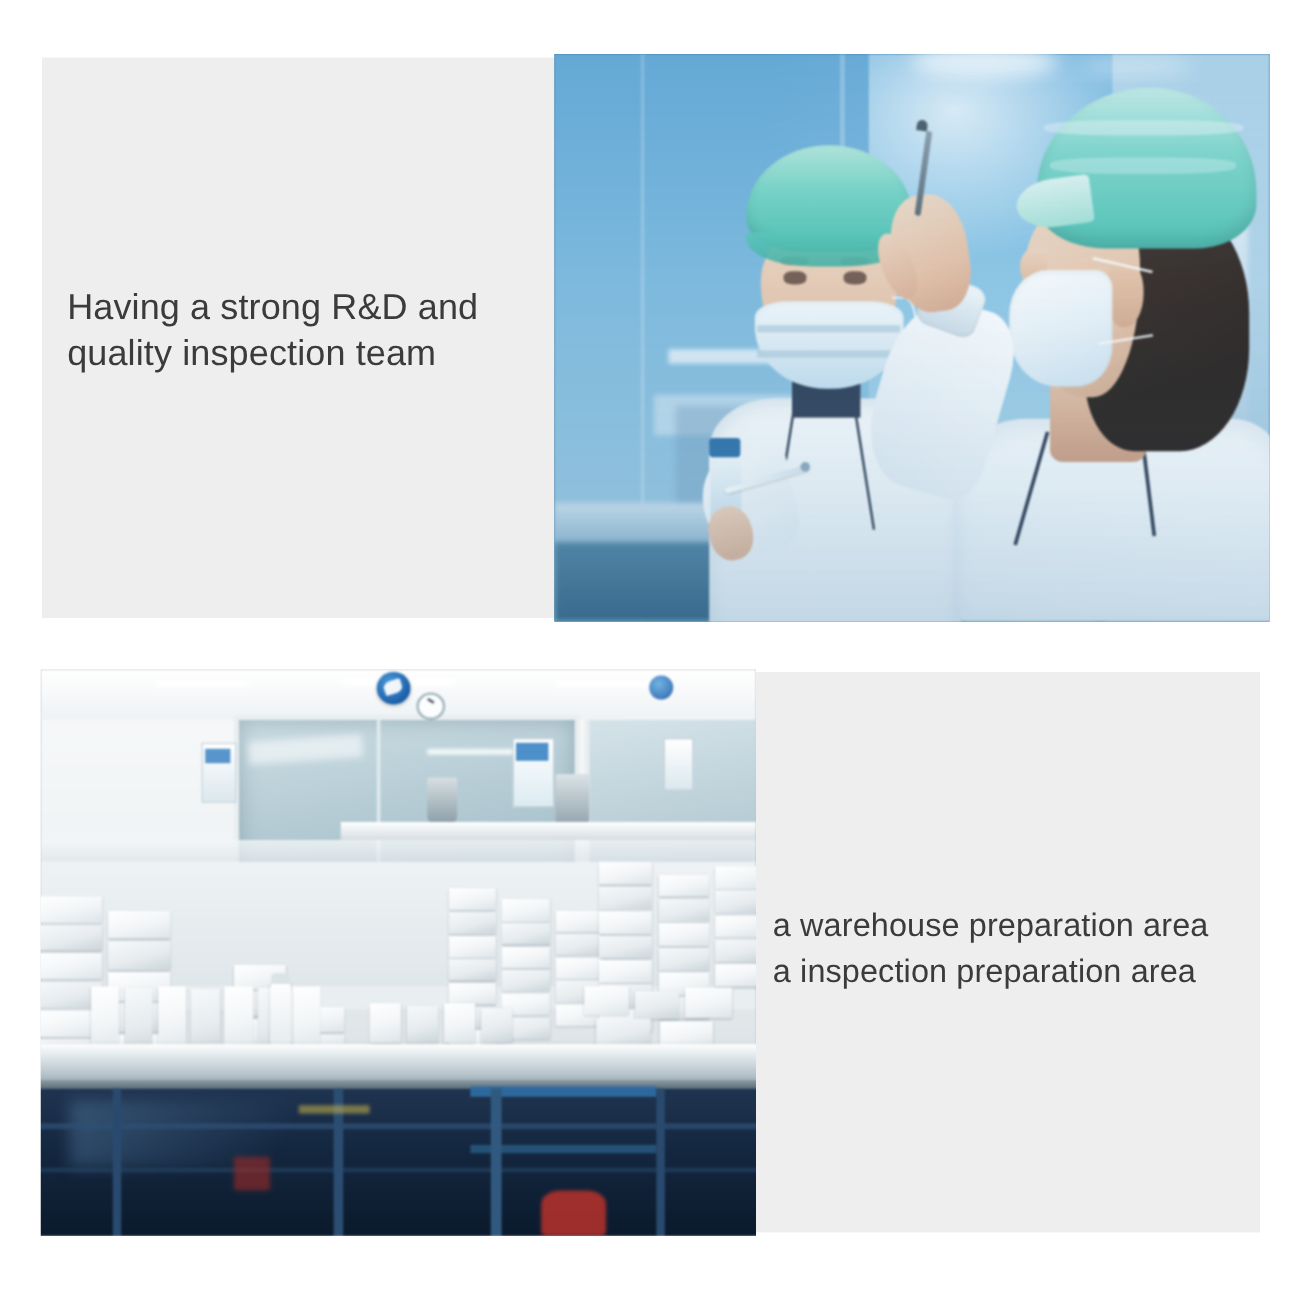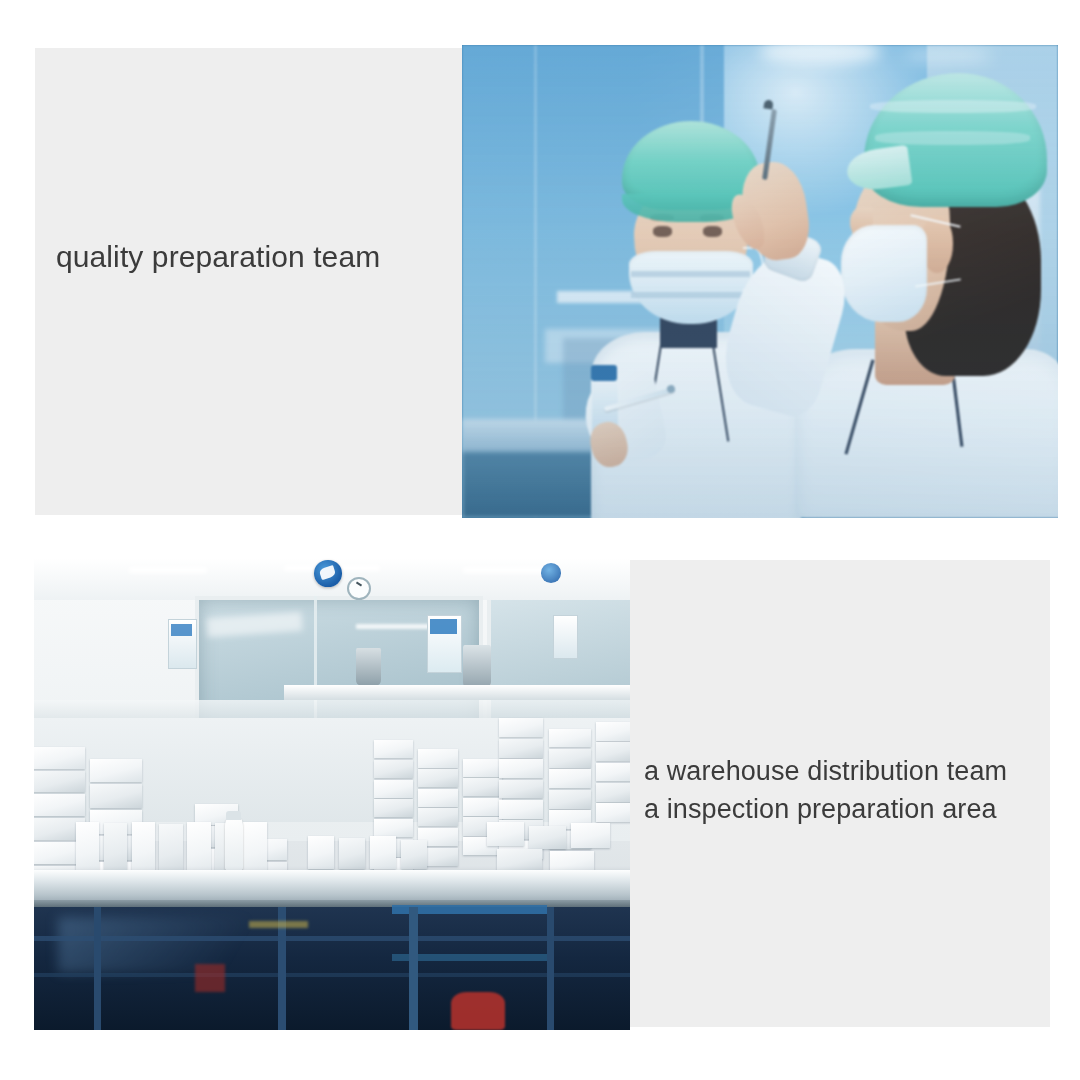--- a/index.html
+++ b/index.html
@@ -327,21 +327,22 @@
   #wh-bottle-cap{position:absolute;left:32.2%;top:53.6%;width:2.6%;height:2%;background:#dbe3e7;border-radius:3px 3px 0 0;}
 </style>
 </head>
 <body>
 
 <div class="stage">
 
   <div class="panel" id="top-panel"></div>
 
   <div id="top-caption">
-    <span class="ln">quality preparation team</span>
+    <span class="ln">Having a strong R&amp;D and</span>
+    <span class="ln">quality inspection team</span>
   </div>
 
   <div id="top-photo" role="img" aria-label="Two lab technicians in blue hairnets, face masks and white lab coats inspecting a sample vial with a pipette in a blue-lit laboratory">
     <div id="lab-blurwrap">
       <div id="lab-scene">
         <div id="lab-bg"></div>
         <div id="lab-wall-l"></div>
         <div id="lab-wall-seam1"></div>
         <div id="lab-wall-seam2"></div>
         <div id="lab-wall-r"></div>
@@ -591,17 +592,17 @@
       <div id="wh-leg2"></div>
       <div id="wh-leg3"></div>
       <div id="wh-leg4"></div>
       <div id="wh-yellow"></div>
       <div id="wh-red1"></div>
       <div id="wh-red2"></div>
     </div>
   </div>
 
   <div id="bottom-caption">
-    <span class="ln">a warehouse distribution team</span>
+    <span class="ln">a warehouse preparation area</span>
     <span class="ln">a inspection preparation area</span>
   </div>
 
 </div>
 
 </body></html>

